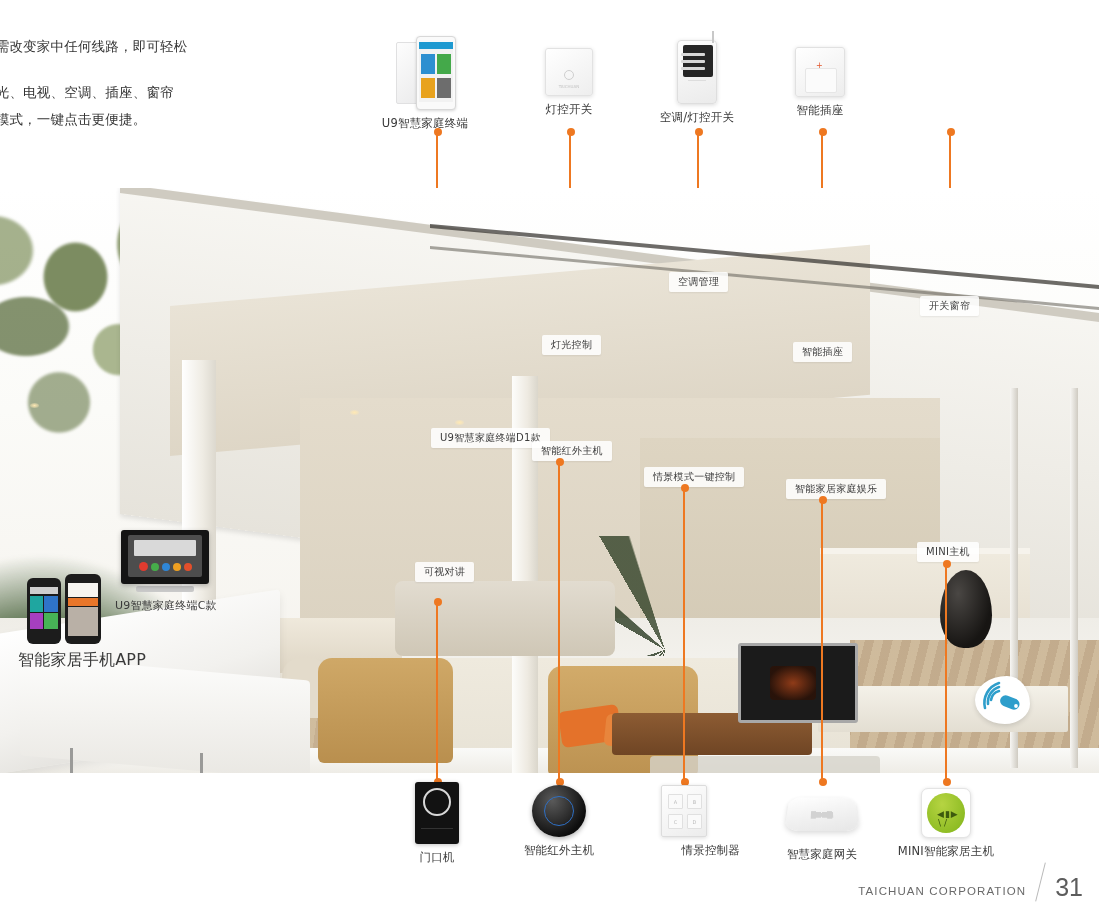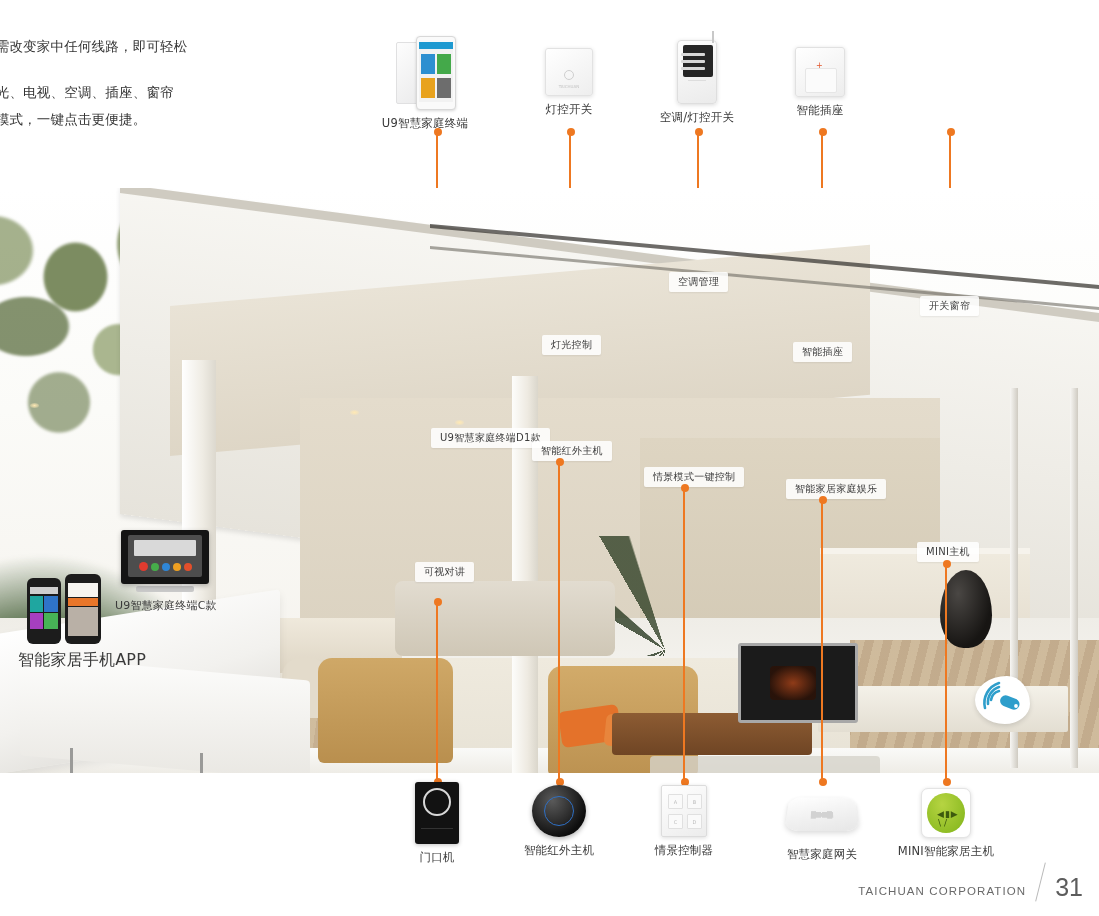--- a/index.html
+++ b/index.html
@@ -526,21 +526,21 @@
     <div class="cap">门口机</div>
   </div>
 
   <div class="prod" style="left:503px; top:785px; width:112px;">
     <div class="thumb t-ir">
       <div class="ir-ring"></div>
     </div>
     <div class="cap">智能红外主机</div>
   </div>
 
-  <div class="prod" style="left:628px; top:785px; width:112px;">
+  <div class="prod" style="left:628px; top:785px; width:112px;text-align:right;">
     <div class="thumb t-sc">
       <div class="sc-k" style="left:6px; top:8px;">A</div>
       <div class="sc-k" style="left:25px; top:8px;">B</div>
       <div class="sc-k" style="left:6px; top:28px;">C</div>
       <div class="sc-k" style="left:25px; top:28px;">D</div>
     </div>
     <div class="cap">情景控制器</div>
   </div>
 
   <div class="prod" style="left:766px; top:795px; width:112px;">

